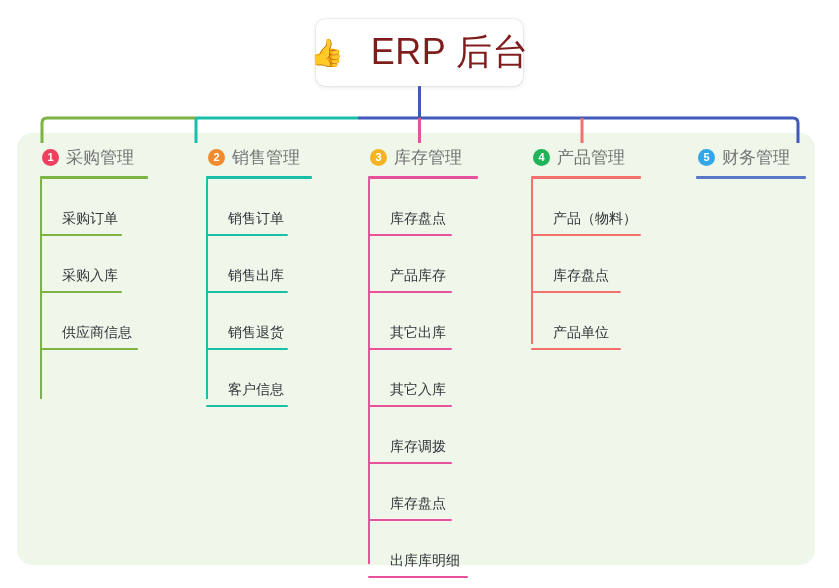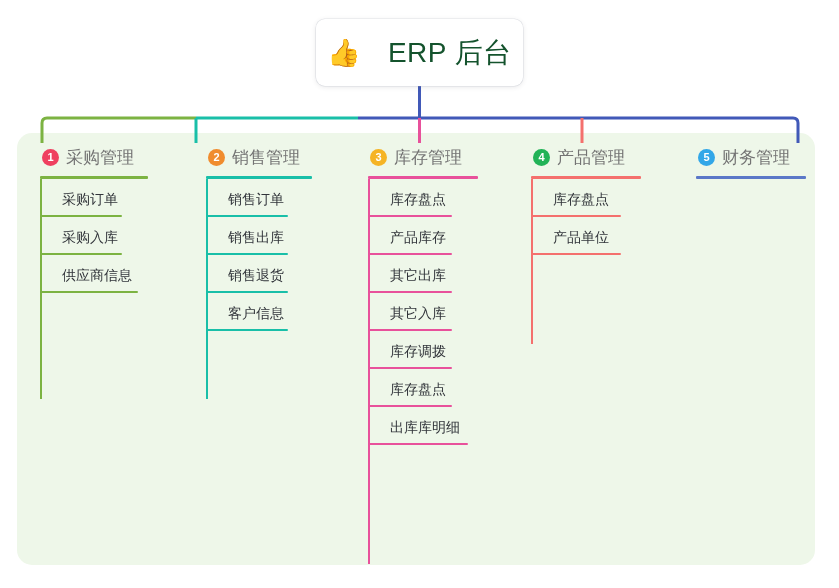--- a/index.html
+++ b/index.html
@@ -42,22 +42,22 @@
     display: flex;
     align-items: center;
     gap: 11px;
   }
   .root-emoji {
     font-size: 27px;
     line-height: 1;
     font-family: "DejaVu Sans", sans-serif;
   }
   .root-label {
-    font-size: 28px;
-    color: #14532d;
+    font-size: 36px;
+    color: #7f1d1d;
     letter-spacing: 0.5px;
     white-space: nowrap;
     margin-left: 16px;
   }
 
   
   .panel {
     position: absolute;
     left: 17px;
     top: 133px;
@@ -118,21 +118,21 @@
   }
   .spine {
     position: absolute;
     left: 0;
     top: 0;
     bottom: 0;
     width: 2px;
   }
   .leaf {
     position: relative;
-    height: 38px;
+    height: 57px;
     box-sizing: border-box;
     padding-left: 22px;
     display: flex;
     align-items: flex-end;
   }
   .leaf-label {
     font-size: 14px;
     color: #31343a;
     white-space: nowrap;
     padding-bottom: 8px;
@@ -258,20 +258,24 @@
 
   <div class="column" style="left:531px;">
     <div class="col-head">
       <span class="badge" style="background:#21b357;">4</span>
       <span class="col-title">产品管理</span>
     </div>
     <div class="head-rule" style="width:110px;background:#f4706d;"></div>
     <div class="leaves">
       <div class="spine" style="height:165px;background:#f4706d;"></div>
       <div class="leaf">
+        <span class="leaf-label">产品（物料）</span>
+        <span class="leaf-rule" style="width:110px;background:#f4706d;"></span>
+      </div>
+      <div class="leaf">
         <span class="leaf-label">库存盘点</span>
         <span class="leaf-rule" style="width:90px;background:#f4706d;"></span>
       </div>
       <div class="leaf">
         <span class="leaf-label">产品单位</span>
         <span class="leaf-rule" style="width:90px;background:#f4706d;"></span>
       </div>
     </div>
   </div>
 

